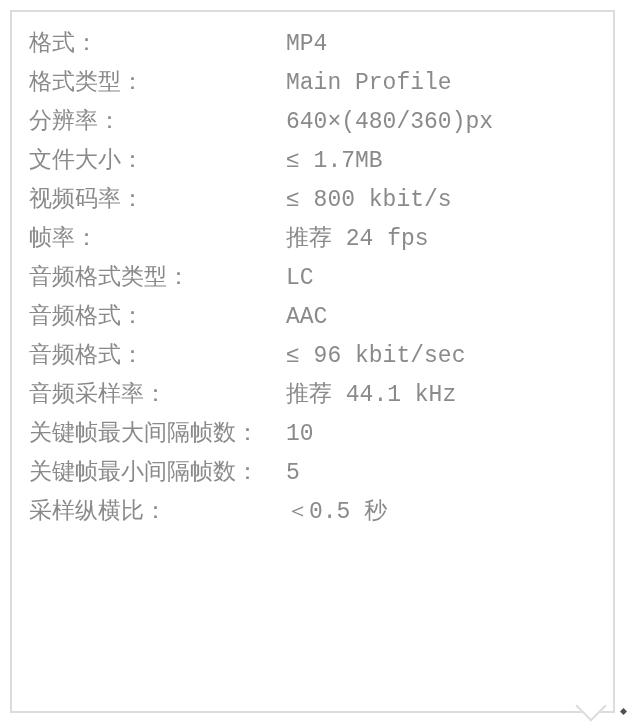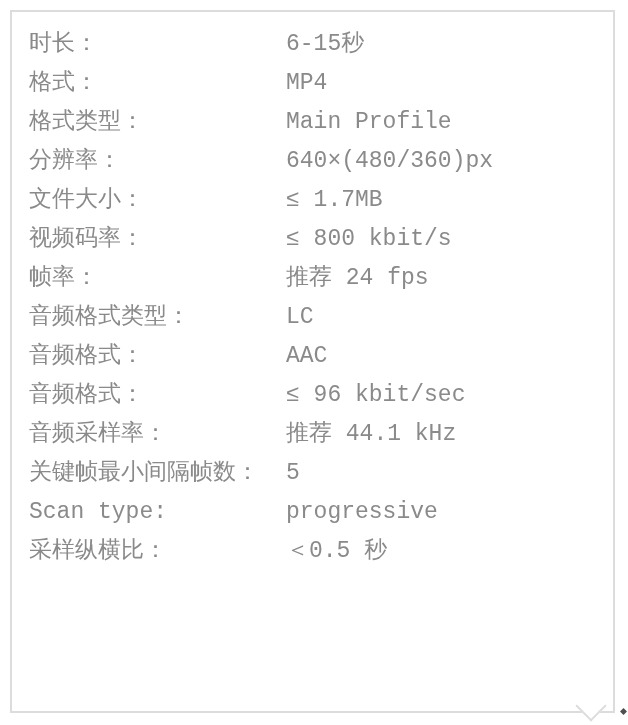--- a/index.html
+++ b/index.html
@@ -66,23 +66,20 @@
   }
 </style>
 </head>
 <body>
 
 <div class="stage">
 
   <div class="tooltip-box">
     <div class="rows">
 
-        <div class="row">
-          <span class="label">时长：</span><span class="value">6-15秒</span>
-        </div>
 
         <div class="row">
           <span class="label">格式：</span><span class="value">MP4</span>
         </div>
 
 
         <div class="row">
           <span class="label">格式类型：</span><span class="value">Main Profile</span>
         </div>
 
@@ -112,28 +109,28 @@
         </div>
 
         <div class="row">
           <span class="label">音频格式：</span><span class="value">≤ 96 kbit/sec</span>
         </div>
 
         <div class="row">
           <span class="label">音频采样率：</span><span class="value">推荐 44.1 kHz</span>
         </div>
 
+        <div class="row">
+          <span class="label">关键帧最大间隔帧数：</span><span class="value">10</span>
+        </div>
 
         <div class="row">
           <span class="label">关键帧最小间隔帧数：</span><span class="value">5</span>
         </div>
 
-        <div class="row">
-          <span class="label">Scan type:</span><span class="value">progressive</span>
-        </div>
 
         <div class="row">
           <span class="label">采样纵横比：</span><span class="value">＜0.5 秒</span>
         </div>
       </div>
     <div class="tail"></div>
   </div>
 
   <div class="cursor-dot"></div>
 

